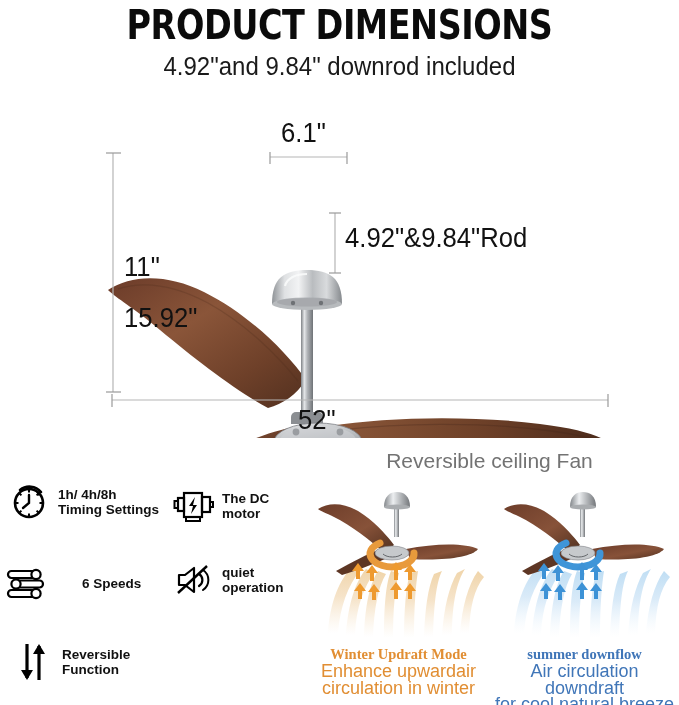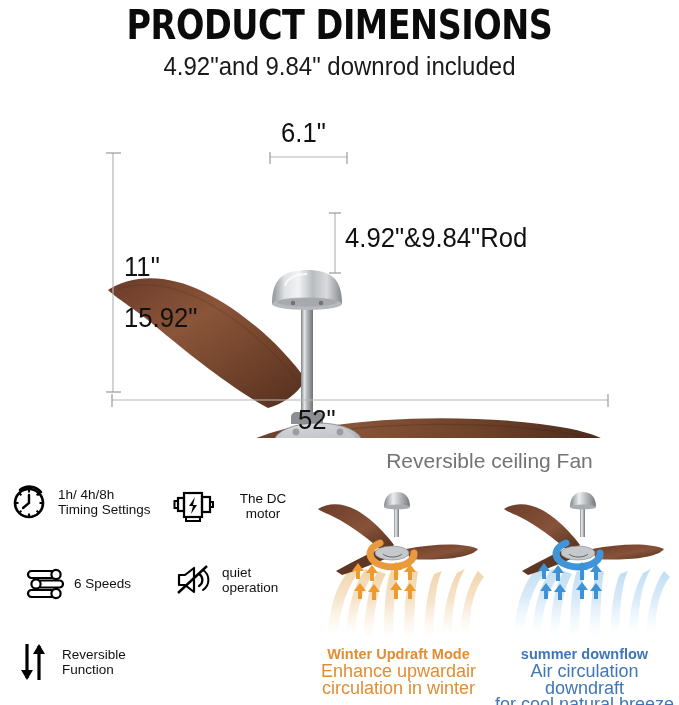--- a/index.html
+++ b/index.html
@@ -44,37 +44,37 @@
     white-space: nowrap;
     transform: scaleX(0.95);
     transform-origin: left center;
   }
 
   
   .fan { position: absolute; left: 0; top: 0; width: 679px; height: 330px; }
 
   
   .features { position: absolute; left: 4px; top: 474px; width: 300px; height: 228px; }
-  .feature { position: absolute; display: flex; align-items: center; }
+  .feature { position: absolute; display: flex; align-items: center; font-weight: bold; }
   .feature .ficon { width: 44px; height: 44px; flex: 0 0 44px; display: flex; align-items: center; justify-content: center; }
   .feature .flabel {
     font-size: 13.5px; line-height: 15.5px; color: #111; margin-left: 6px;
     white-space: pre-line;
   }
 
   
   .rev-heading {
     position: absolute; left: 300px; top: 449px; width: 379px;
     text-align: center; font-size: 21px; color: #737373; white-space: nowrap;
   }
   .mode { position: absolute; top: 483px; width: 185px; height: 222px; }
   .mode-winter { left: 306px; }
   .mode-summer { left: 492px; }
   .mode .caption { position: absolute; left: 0; width: 185px; text-align: center; }
-  .mode .cap-title { top: 163px; font-size: 14.5px; font-weight: bold; white-space: nowrap; }
+  .mode .cap-title { top: 163px; font-size: 14.5px; font-weight: bold; white-space: nowrap; font-family: Liberation Serif, serif; }
   .mode .cap-body { top: 180px; font-size: 18px; line-height: 16.5px; white-space: pre-line; }
   .winter .cap-title, .winter .cap-body { color: #e18e33; }
   .summer .cap-title, .summer .cap-body { color: #4076b8; }
 </style>
 </head>
 <body>
 
 <div id="page">
 
   <div class="title">PRODUCT DIMENSIONS</div>
@@ -196,36 +196,36 @@
           </g>
           <path d="M19,13 v8 l-6,5" fill="none" stroke="#000" stroke-width="2.4" stroke-linecap="round"></path>
           <path d="M10,8 A15,15 0 0 1 31,10" fill="none" stroke="#000" stroke-width="2.6" stroke-linecap="round"></path>
           <path d="M31,10 l-5.5,-1 l3,5 z" fill="#000"></path>
         </svg>
       </span>
       <span class="flabel">1h/ 4h/8h
 Timing Settings</span>
     </div>
 
-    <div class="feature" style="left:168px; top:10px;text-align:center;">
+    <div class="feature" style="left:168px; top:10px;">
       <span class="ficon">
         <svg width="42" height="36" viewBox="0 0 42 36">
           <rect x="11" y="5" width="18" height="24" fill="none" stroke="#000" stroke-width="2.2"></rect>
           <rect x="5" y="10" width="6" height="13" fill="none" stroke="#000" stroke-width="2.2"></rect>
           <rect x="1.5" y="13" width="3.5" height="7" fill="none" stroke="#000" stroke-width="2"></rect>
           <rect x="29" y="9" width="8" height="15" fill="none" stroke="#000" stroke-width="2.2"></rect>
           <rect x="37" y="14" width="3" height="5" fill="none" stroke="#000" stroke-width="2"></rect>
           <rect x="13" y="29" width="14" height="4" fill="none" stroke="#000" stroke-width="2"></rect>
           <path d="M22,9 l-6,9 h4 l-2,8 l6,-9 h-4 z" fill="#000"></path>
         </svg>
       </span>
       <span class="flabel">The DC motor</span>
     </div>
 
-    <div class="feature" style="left:20px; top:88px;">
+    <div class="feature" style="left:0; top:88px;gap:28px;">
       <span class="ficon">
         <svg width="40" height="36" viewBox="0 0 40 36">
           <g fill="none" stroke="#000" stroke-width="2.2">
             <rect x="2" y="5" width="30" height="7" rx="3.5"></rect>
             <rect x="7" y="14.5" width="30" height="7" rx="3.5"></rect>
             <rect x="2" y="24" width="30" height="7" rx="3.5"></rect>
             <circle cx="30" cy="8.5" r="4.6" fill="#fff"></circle>
             <circle cx="10" cy="18" r="4.6" fill="#fff"></circle>
             <circle cx="30" cy="27.5" r="4.6" fill="#fff"></circle>
           </g>

